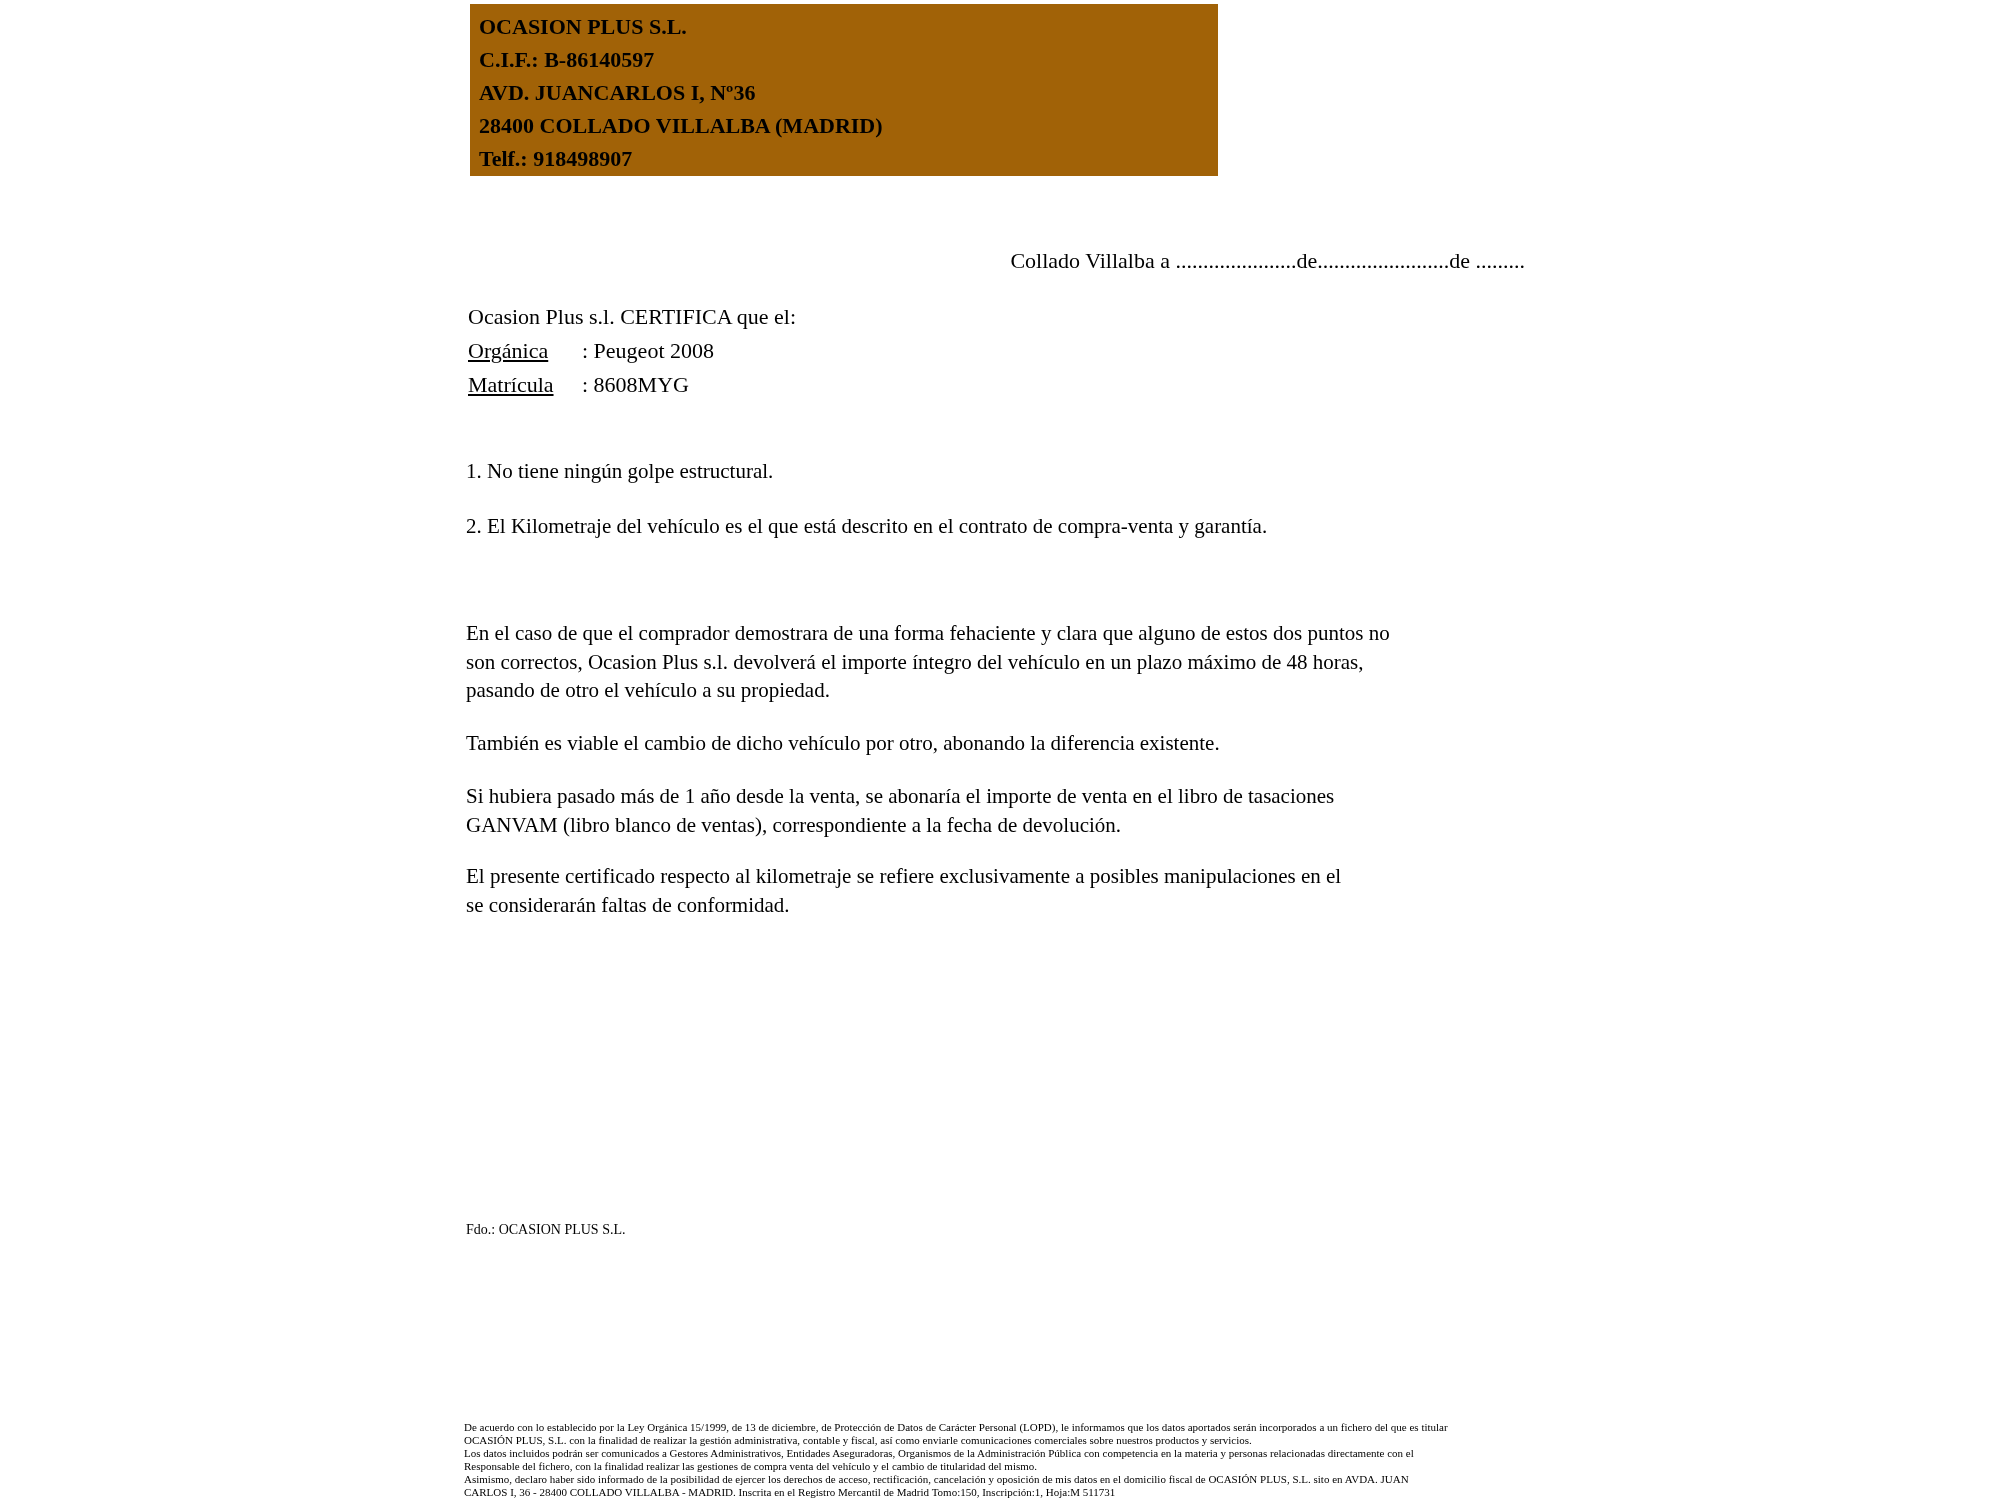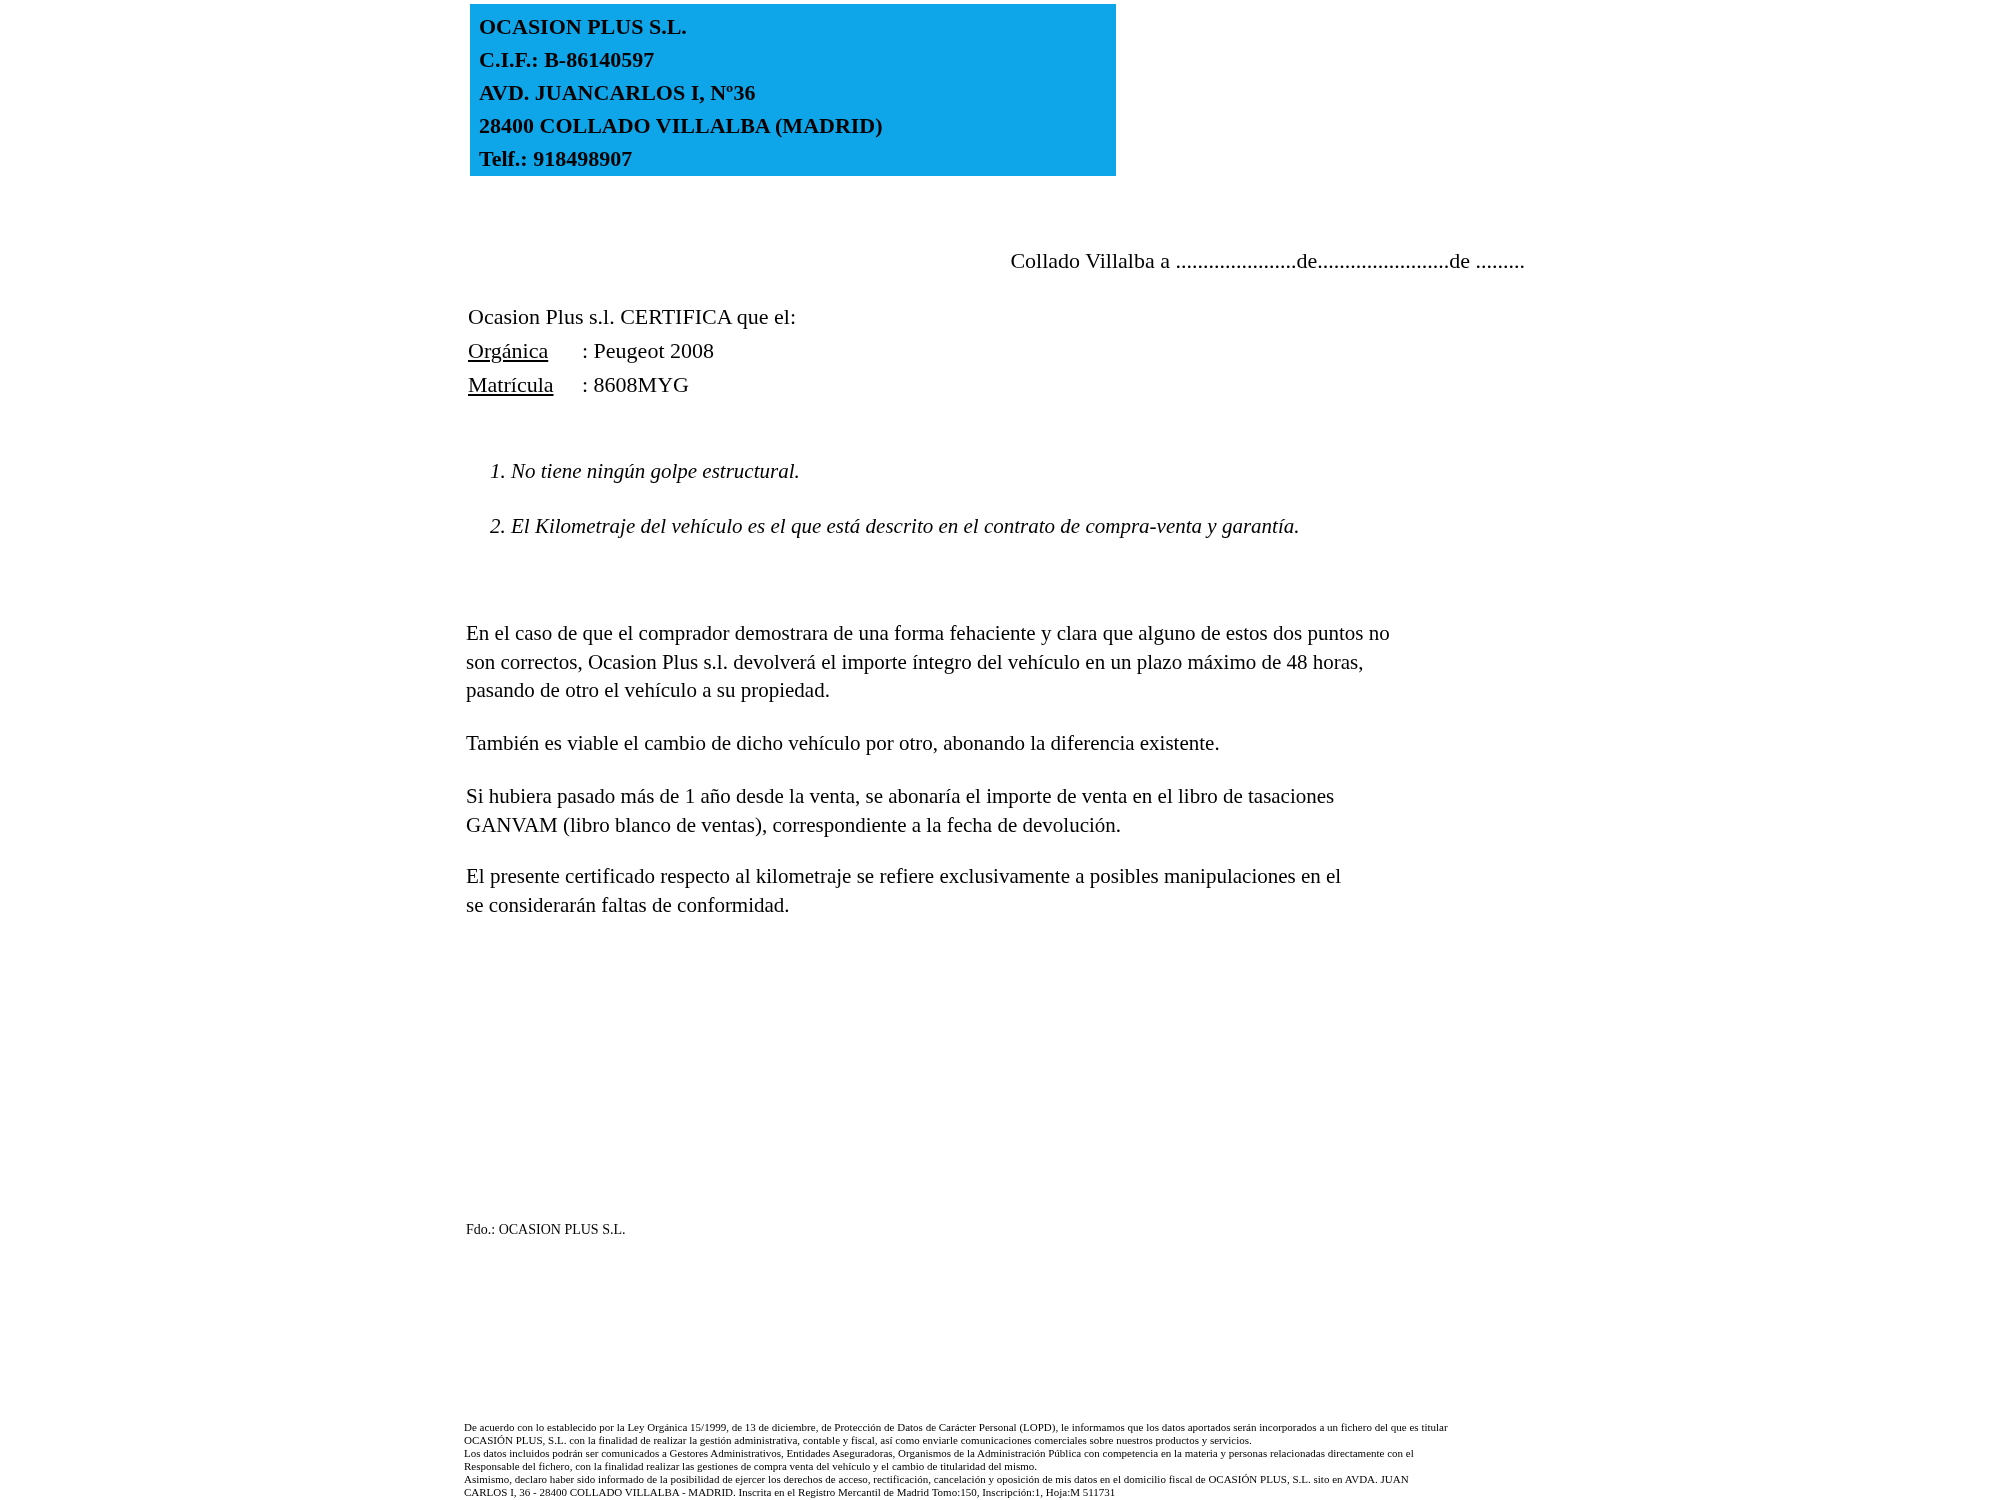--- a/index.html
+++ b/index.html
@@ -5,39 +5,39 @@
   * { margin:0; padding:0; box-sizing:border-box; }
   html,body { width:2000px; height:1500px; background:#ffffff; }
   body {
     position:relative;
     font-family:"Liberation Serif", serif;
     color:#000000;
     overflow:hidden;
   }
   .header-box {
     position:absolute; left:470px; top:4px;
-    width:646px; height:172px;
-    background:#0ea5e9;
+    width:748px; height:172px;
+    background:#a16207;
     padding:6px 0 0 9px;
     font-weight:bold; font-size:22px; line-height:33px;
   }
   .date-line {
     position:absolute; left:470px; top:247px; width:1055px;
     text-align:right; font-size:22px; line-height:28px;
     white-space:nowrap;
   }
   .cert-block {
     position:absolute; left:468px; top:300px;
     font-size:22px; line-height:34px;
   }
   .cert-label { display:inline-block; width:114px; }
   .cert-label .u { text-decoration:underline; }
   .point {
-    position:absolute; left:490px;
-    font-size:21px; line-height:28px; white-space:nowrap;font-style:italic;
+    position:absolute; left:466px;
+    font-size:21px; line-height:28px; white-space:nowrap;
   }
   .point-1 { top:457px; }
   .point-2 { top:512px; }
   .para {
     position:absolute; left:466px;
     font-size:21px; line-height:28.5px;
   }
   .para-1 { top:619px; }
   .para-2 { top:729px; }
   .para-3 { top:782px; }

